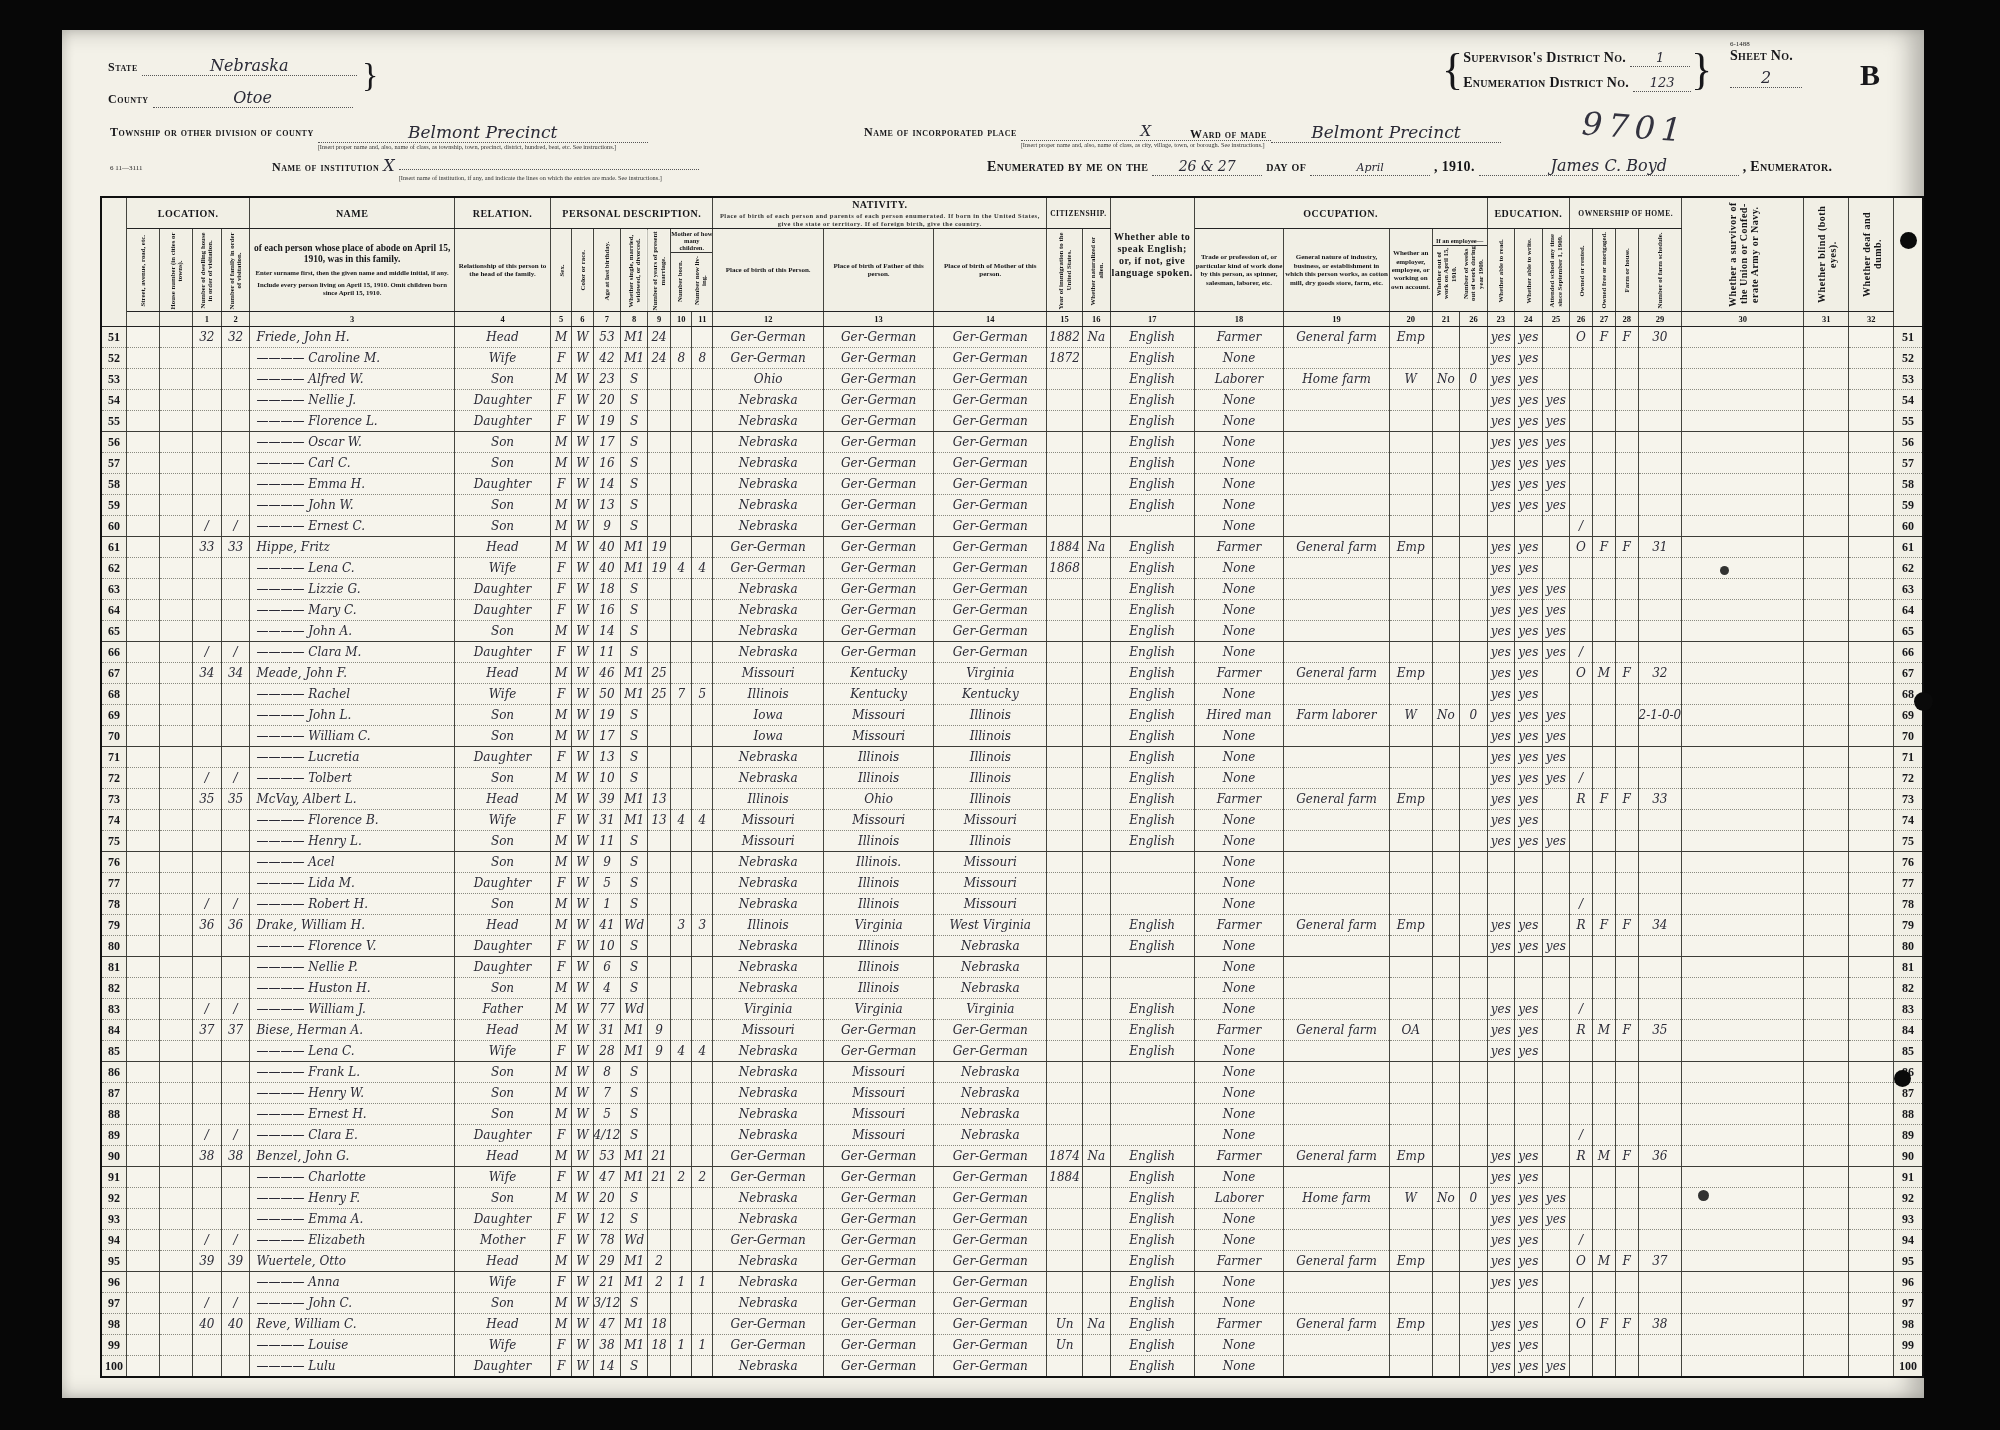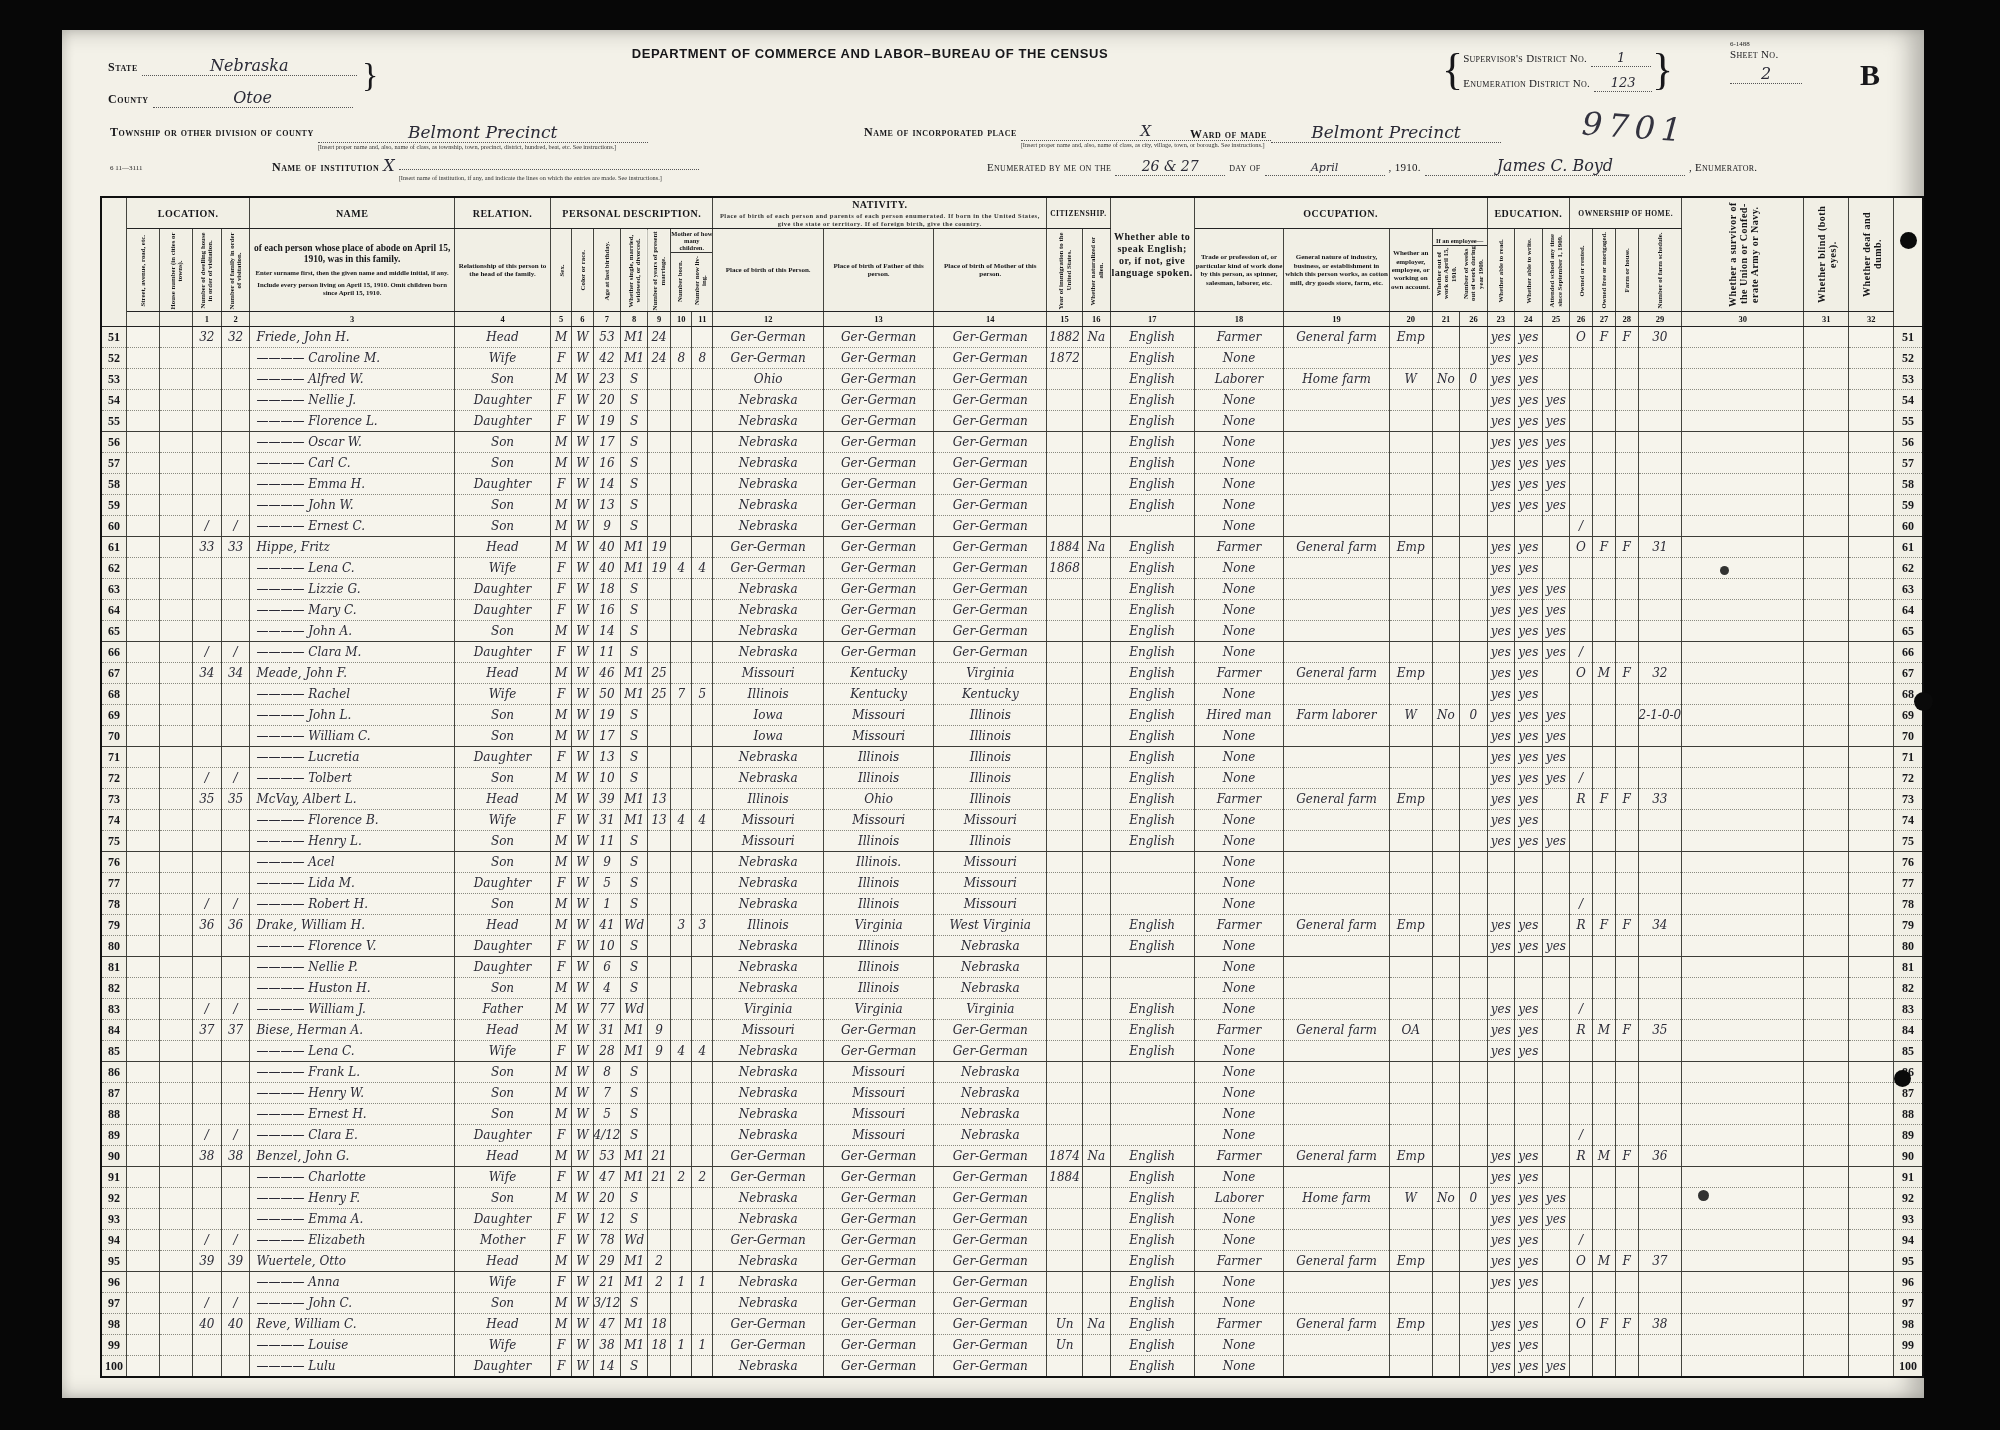--- a/index.html
+++ b/index.html
@@ -4,21 +4,21 @@
 <style>
   html,body{margin:0;padding:0;}
   body{width:2000px;height:1430px;background:#070707;position:relative;overflow:hidden;
        font-family:"Liberation Serif",serif;color:#17171a;}
   .paper{position:absolute;left:62px;top:30px;width:1862px;height:1368px;background:#f3f1e8;
          box-shadow:inset -14px 0 22px rgba(0,0,0,.25), inset 4px 0 10px rgba(0,0,0,.12);}
   .hw{font-family:"DejaVu Serif",serif;font-style:italic;color:#2a2a36;}
   
   .form-header{position:relative;height:160px;}
   .lab{font-variant:small-caps;font-weight:bold;font-size:12px;letter-spacing:.5px;}
-  .lab-sm{font-variant:small-caps;font-weight:normal;font-size:11px;letter-spacing:.3px;}
+  .lab-sm{font-variant:small-caps;font-weight:bold;font-size:14px;letter-spacing:.3px;}
   .fill{display:inline-block;border-bottom:1px dotted #555;text-align:center;}
   .note{font-size:6.3px;color:#333;line-height:1.15;}
   .pos{position:absolute;}
   .brace{font-size:34px;font-weight:normal;line-height:.9;}
   .dept{font-family:"Liberation Sans",sans-serif;font-weight:bold;font-size:13px;letter-spacing:.6px;text-align:center;}
   .big-title{font-family:"Liberation Sans",sans-serif;font-weight:bold;font-size:25px;letter-spacing:.5px;text-align:center;white-space:nowrap;}
   .sheet-b{font-size:30px;font-weight:bold;font-family:"Liberation Serif",serif;}
   .stamp{font-family:"DejaVu Serif",serif;font-style:italic;font-size:32px;color:#33333f;transform:rotate(4deg);letter-spacing:6px;}
   .tiny{font-size:7px;color:#222;}
   
@@ -66,21 +66,20 @@
     <div class="pos" style="left:46px;top:26px;">
       <span class="lab">State</span>
       <span class="fill" style="width:215px;"><span class="hw" style="font-size:16px;">Nebraska</span></span>
     </div>
     <div class="pos" style="left:46px;top:58px;">
       <span class="lab">County</span>
       <span class="fill" style="width:200px;"><span class="hw" style="font-size:16px;">Otoe</span></span>
     </div>
     <div class="pos brace" style="left:300px;top:30px;">}</div>
 
-    <div class="pos dept" style="left:408px;top:16px;width:800px;">DEPARTMENT OF COMMERCE AND LABOR–BUREAU OF THE CENSUS</div>
 
     <div class="pos" style="left:1380px;top:18px;display:flex;align-items:center;">
       <span class="brace" style="font-size:44px;">{</span>
       <span style="display:inline-block;">
         <span style="display:block;margin-bottom:6px;">
           <span class="lab-sm">Supervisor's District No.</span>
           <span class="fill" style="width:60px;"><span class="hw" style="font-size:13px;">1</span></span>
         </span>
         <span style="display:block;">
           <span class="lab-sm">Enumeration District No.</span>

